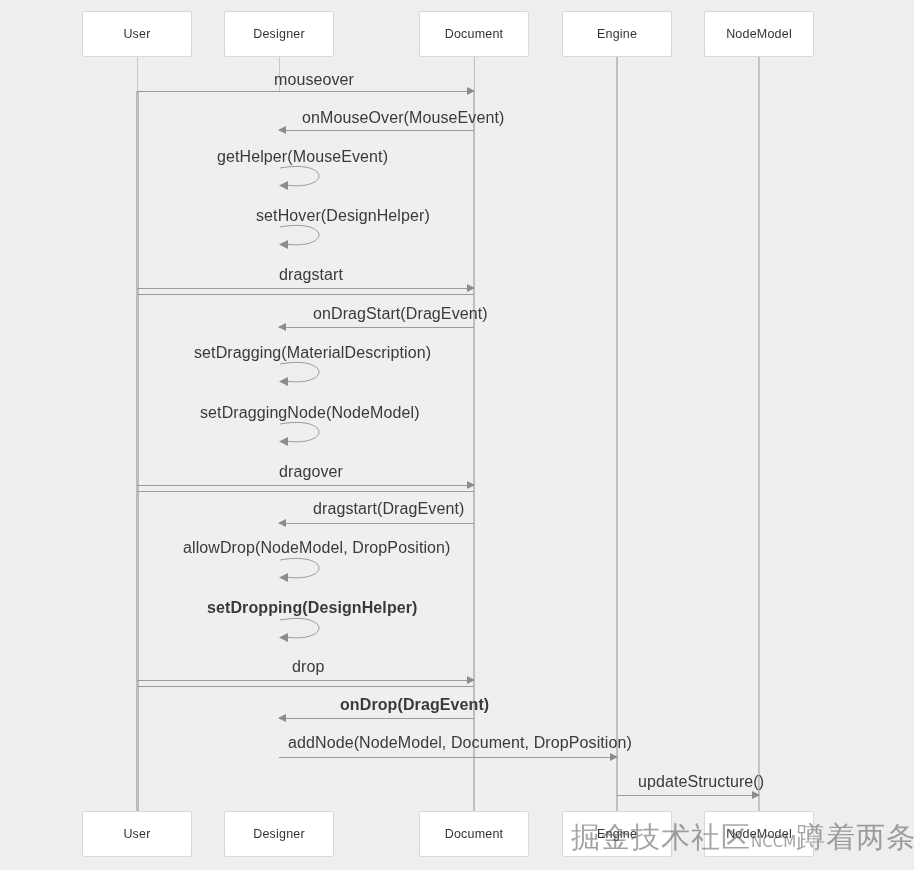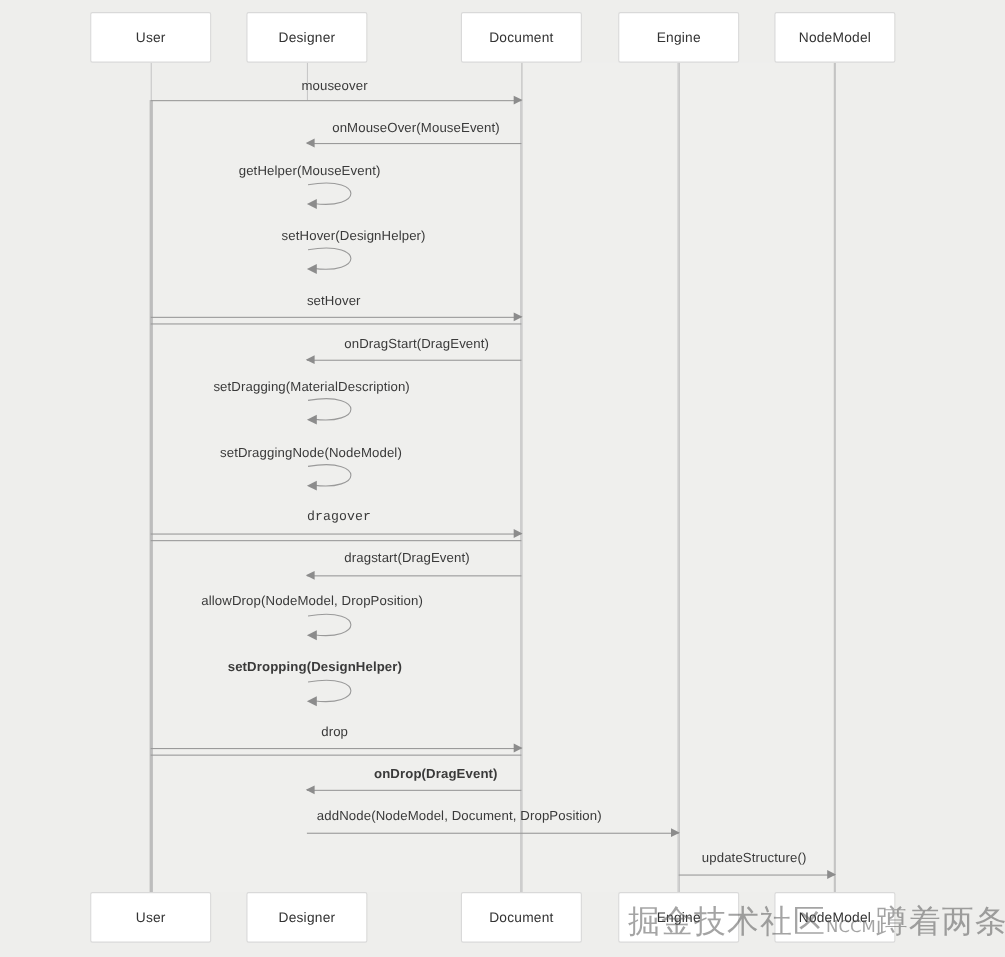--- a/index.html
+++ b/index.html
@@ -74,21 +74,21 @@
   .msg.right .head {
     right: -1px;
     border-left: 8px solid #8c8c8c;
   }
   .msg.left .head {
     left: -1px;
     border-right: 8px solid #8c8c8c;
   }
   .msglabel {
     position: absolute;
-    font-size: 12px;
+    font-size: 16px;
     color: #3a3a3a;
     white-space: nowrap;
     z-index: 5;
     letter-spacing: .1px;
   }
   
   .selfloop {
     position: absolute;
     z-index: 4;
   }
@@ -171,21 +171,21 @@
   </div>
 
   <div class="msglabel" style="left:217px; top:207px;margin-left:39px;">setHover(DesignHelper)</div>
   <div class="selfloop" style="left:279px; top:224px;">
     <svg width="44" height="28" viewBox="0 0 44 28">
       <path d="M1 3 C 30 -2, 40 6, 40 11 C 40 17, 28 23, 6 20" fill="none" stroke="#9a9a9a" stroke-width="1"></path>
       <polygon points="9,16 0,20.5 9,25" fill="#8c8c8c"></polygon>
     </svg>
   </div>
 
-  <div class="msglabel" style="left:279px; top:266px;">setHover</div>
+  <div class="msglabel" style="left:279px; top:266px;">dragstart</div>
   <div class="msg right" style="left:137px; top:288px; width:337px;">
       <span class="head"></span>
     </div>
 
   <div class="msglabel" style="left:313px; top:305px;text-align:right;">onDragStart(DragEvent)</div>
   <div class="msg left" style="left:279px; top:327px; width:195px;">
       <span class="head"></span>
     </div>
 
   <div class="msglabel" style="left:194px; top:344px;">setDragging(MaterialDescription)</div>
@@ -197,21 +197,21 @@
   </div>
 
   <div class="msglabel" style="left:200px; top:404px;">setDraggingNode(NodeModel)</div>
   <div class="selfloop" style="left:279px; top:421px;">
     <svg width="44" height="28" viewBox="0 0 44 28">
       <path d="M1 3 C 30 -2, 40 6, 40 11 C 40 17, 28 23, 6 20" fill="none" stroke="#9a9a9a" stroke-width="1"></path>
       <polygon points="9,16 0,20.5 9,25" fill="#8c8c8c"></polygon>
     </svg>
   </div>
 
-  <div class="msglabel" style="left:279px; top:463px;font-family:Liberation Mono, monospace;">dragover</div>
+  <div class="msglabel" style="left:279px; top:463px;">dragover</div>
   <div class="msg right" style="left:137px; top:485px; width:337px;">
       <span class="head"></span>
     </div>
 
   <div class="msglabel" style="left:313px; top:500px;">dragstart(DragEvent)</div>
   <div class="msg left" style="left:279px; top:523px; width:195px;">
       <span class="head"></span>
     </div>
 
   <div class="msglabel" style="left:183px; top:539px;">allowDrop(NodeModel, DropPosition)</div>

